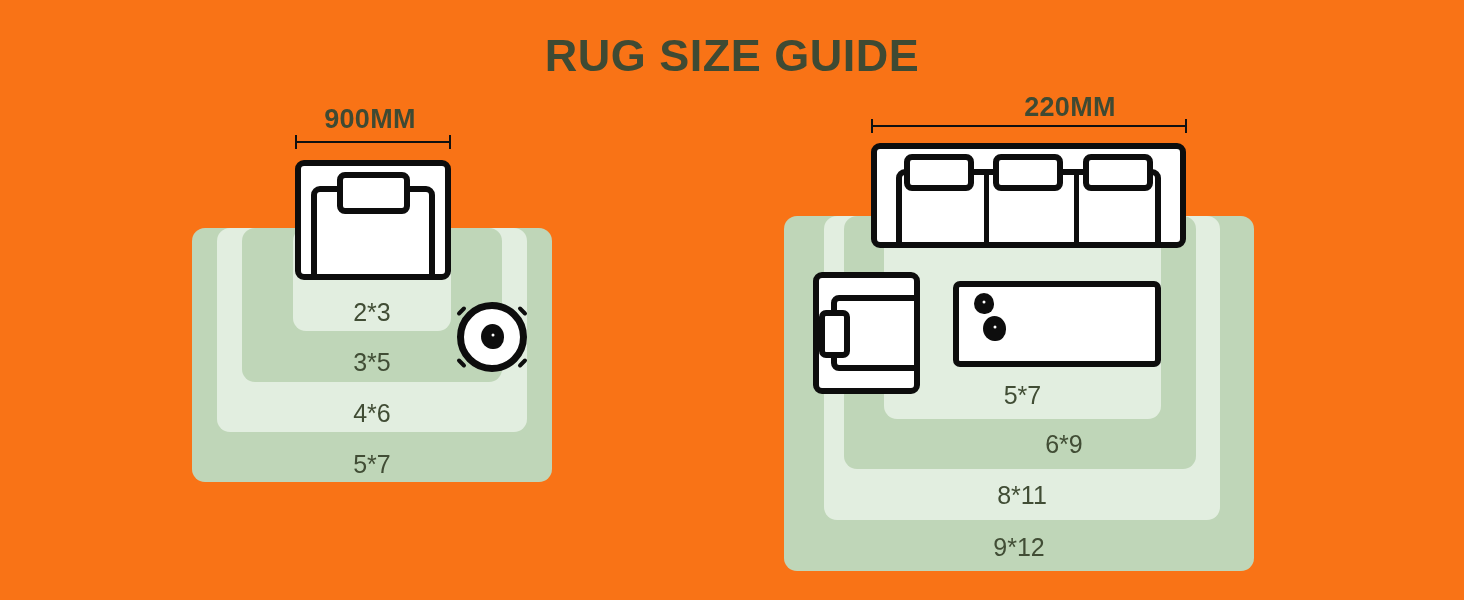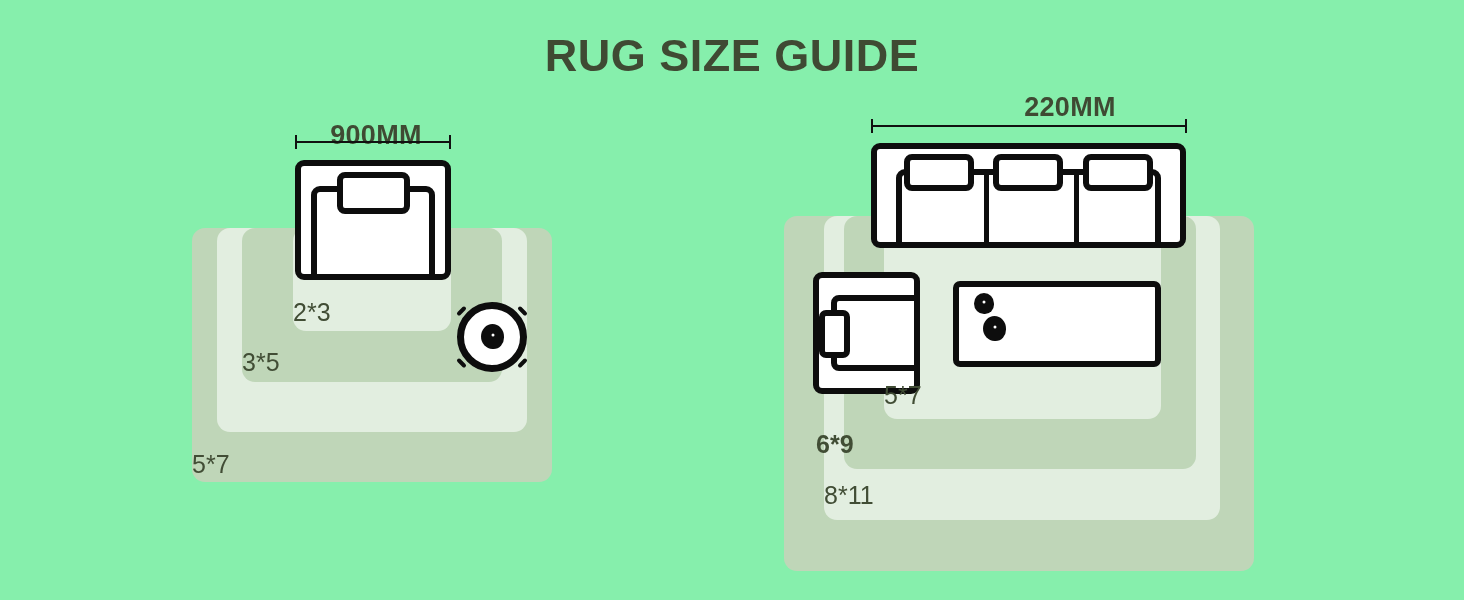--- a/index.html
+++ b/index.html
@@ -10,21 +10,21 @@
     height: 600px;
     background: #fdf9f3;
     font-family: "Liberation Sans", sans-serif;
     overflow: hidden;
   }
 
   #stage {
     position: relative;
     width: 1464px;
     height: 600px;
-    background: #86efac;
+    background: #f97316;
   }
 
   
   .page-title {
     position: absolute;
     top: 30px;
     left: 0;
     width: 1464px;
     text-align: center;
     font-size: 45px;
@@ -66,20 +66,21 @@
 
   
   .rug {
     position: absolute;
     border-radius: 13px;
   }
   .rug-label {
     position: absolute;
     left: 0;
     width: 100%;
+    text-align: center;
     font-size: 25px;
     color: #414d35;
     white-space: nowrap;
   }
 
   
   .furn {
     position: absolute;
   }
   .fshape {
@@ -124,21 +125,21 @@
     transform: translate(-50%, -50%);
   }
 </style>
 </head>
 <body>
 
 <div id="stage">
 
   <div class="page-title">RUG SIZE GUIDE</div>
 
-  <div class="dim-label" style="left:261px; top:104px; width:230px;margin-top:16px;">900MM</div>
+  <div class="dim-label" style="left:255px; top:104px; width:230px;">900MM</div>
   <div class="dim-line" style="left:295px; top:135px; width:156px;">
     <div class="bar"></div>
     <div class="tick left"></div>
     <div class="tick right"></div>
   </div>
 
   <div class="rug" style="left:192px; top:228px; width:360px; height:254px; background:#bfd6b8;"></div>
   <div class="rug" style="left:217px; top:228px; width:310px; height:204px; background:#e2eee0;"></div>
   <div class="rug" style="left:242px; top:228px; width:260px; height:154px; background:#bfd6b8;"></div>
   <div class="rug" style="left:293px; top:228px; width:158px; height:103px; background:#e2eee0;"></div>
@@ -156,20 +157,21 @@
     <div class="leg" style="left:5px;  top:13px; transform:rotate(-45deg);"></div>
     <div class="leg" style="right:5px; top:13px; transform:rotate(45deg);"></div>
     <div class="leg" style="left:5px;  bottom:13px; transform:rotate(45deg);"></div>
     <div class="leg" style="right:5px; bottom:13px; transform:rotate(-45deg);"></div>
     <div class="table-round" style="left:6px; top:6px; width:70px; height:70px;"></div>
     <div class="blob" style="left:30px; top:28px; width:23px; height:25px;"></div>
   </div>
 
   <div class="rug-label" style="top:298px; left:293px; width:158px;">2*3</div>
   <div class="rug-label" style="top:348px; left:242px; width:260px;">3*5</div>
+  <div class="rug-label" style="top:399px; left:217px; width:310px;">4*6</div>
   <div class="rug-label" style="top:450px; left:192px; width:360px;">5*7</div>
 
   <div class="dim-label" style="left:955px; top:92px; width:230px;">220MM</div>
   <div class="dim-line" style="left:871px; top:119px; width:316px;">
     <div class="bar"></div>
     <div class="tick left"></div>
     <div class="tick right"></div>
   </div>
 
   <div class="rug" style="left:784px; top:216px; width:470px; height:355px; background:#bfd6b8;"></div>
@@ -193,16 +195,17 @@
     <div class="fshape" style="left:6px; top:38px; width:31px; height:48px; border-radius:7px;"></div>
   </div>
 
   <div class="furn" style="left:953px; top:281px; width:208px; height:86px;">
     <div class="fshape" style="left:0; top:0; width:208px; height:86px; border-radius:7px;"></div>
     <div class="blob" style="left:21px; top:12px; width:20px; height:21px;"></div>
     <div class="blob" style="left:30px; top:35px; width:23px; height:25px;"></div>
   </div>
 
   <div class="rug-label" style="top:381px; left:884px; width:277px;">5*7</div>
-  <div class="rug-label" style="top:430px; left:816px; width:352px;font-weight:bold;">6*9</div>
+  <div class="rug-label" style="top:430px; left:888px; width:352px;">6*9</div>
   <div class="rug-label" style="top:481px; left:824px; width:396px;">8*11</div>
+  <div class="rug-label" style="top:533px; left:784px; width:470px;">9*12</div>
 
 </div>
 
 </body></html>

